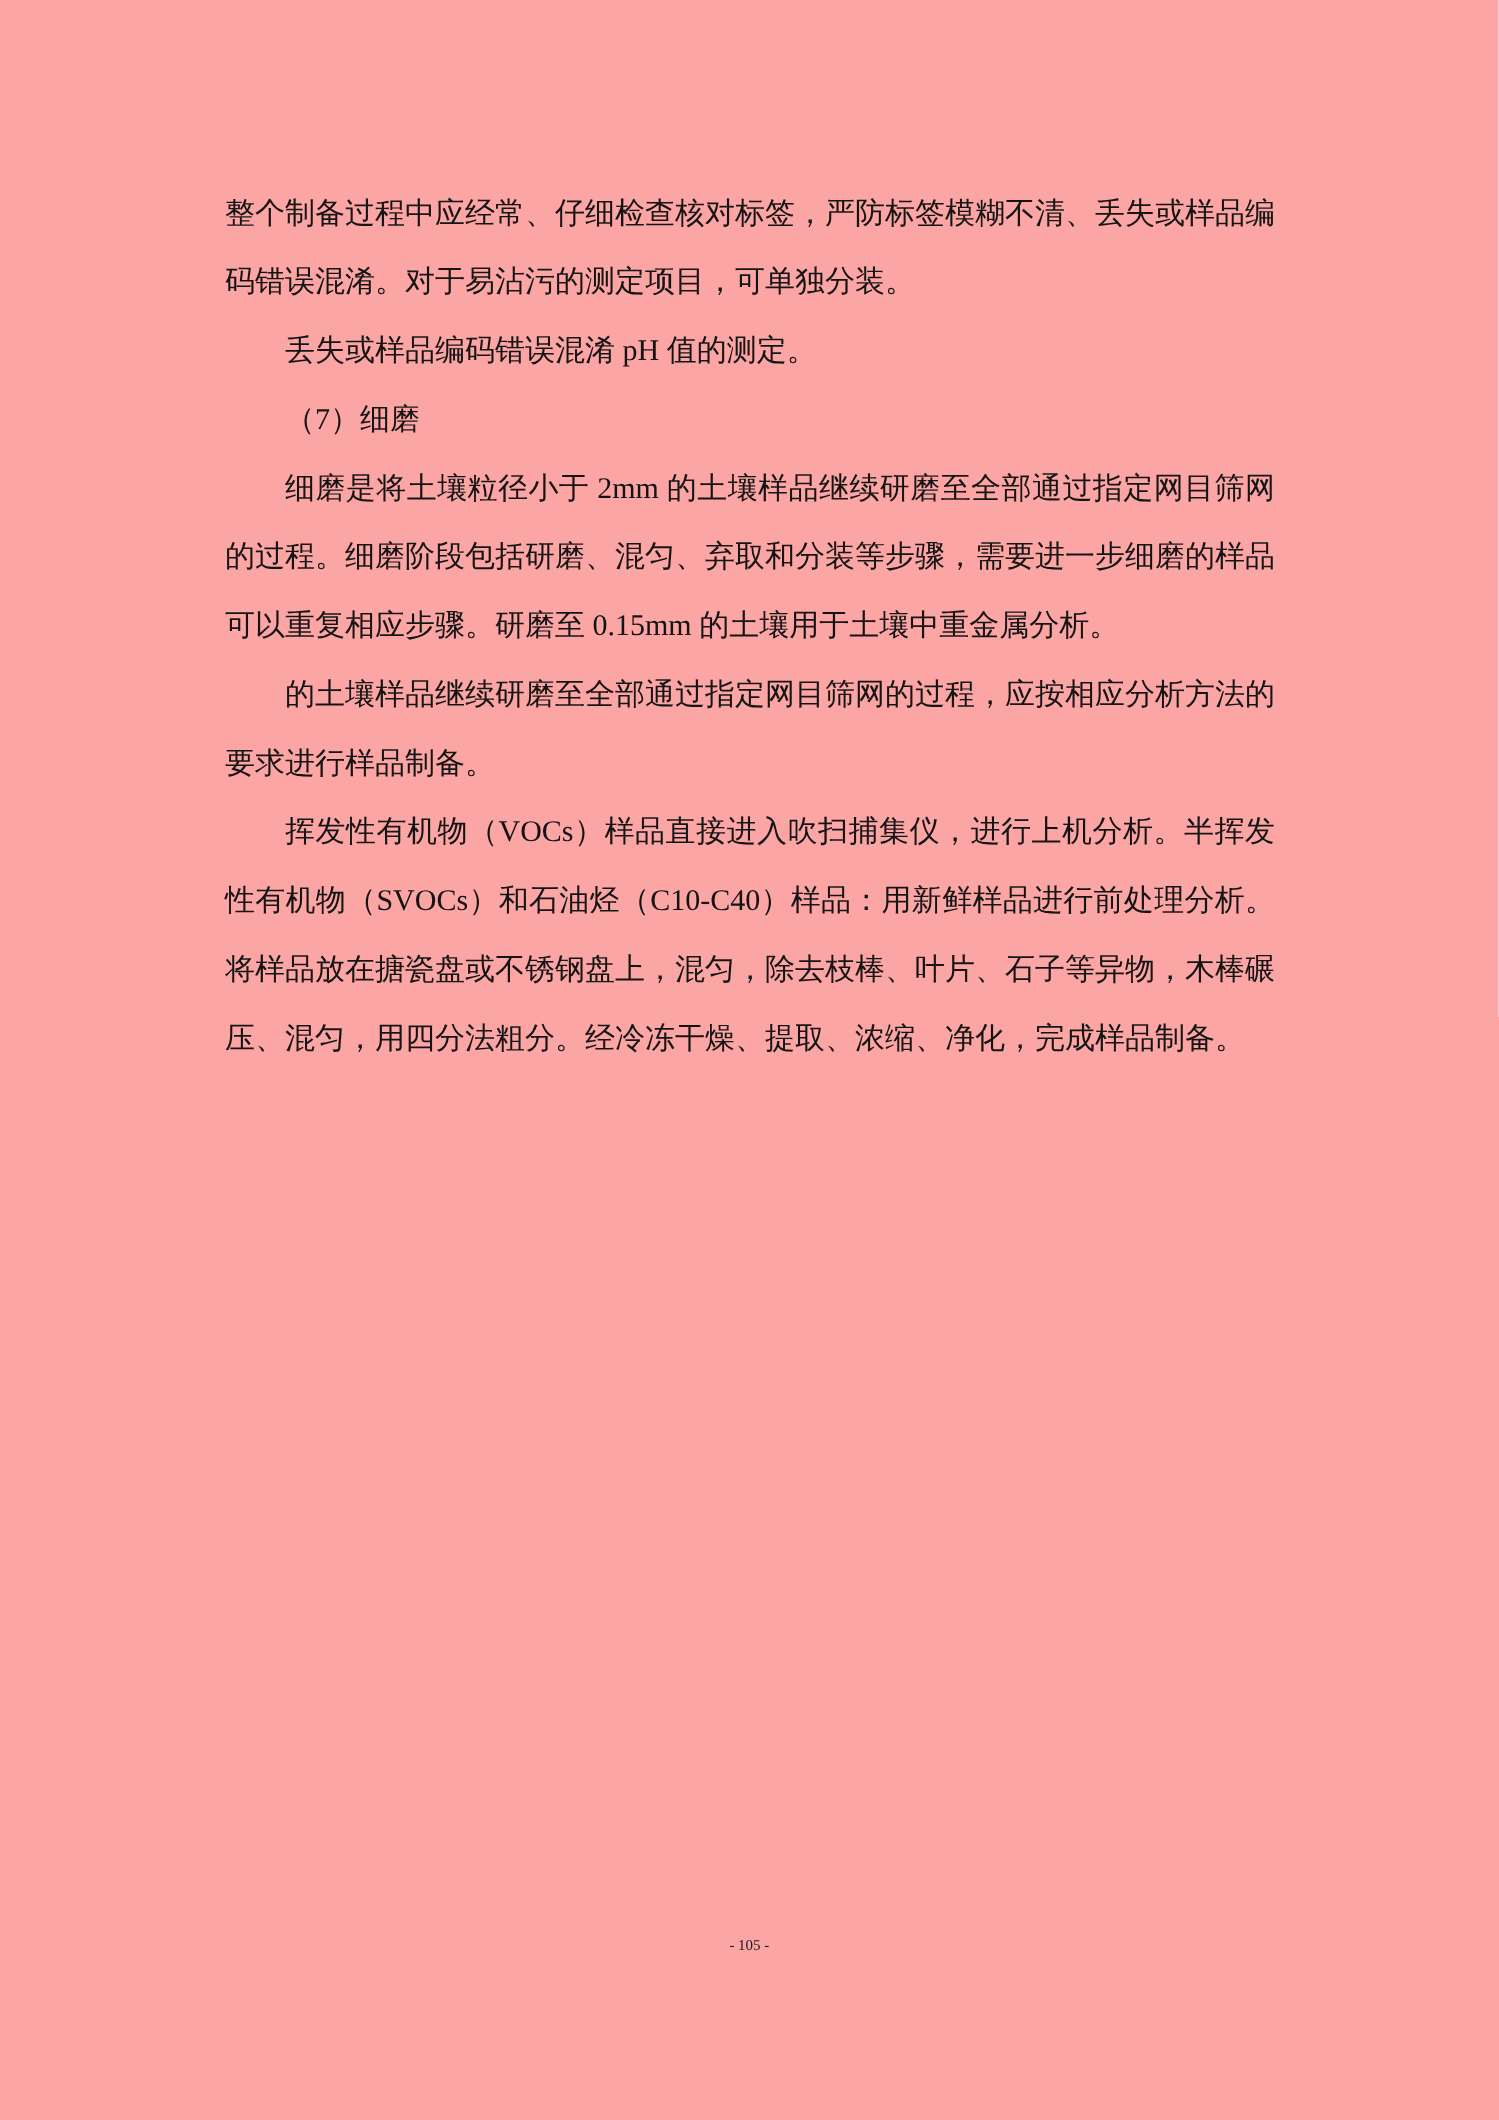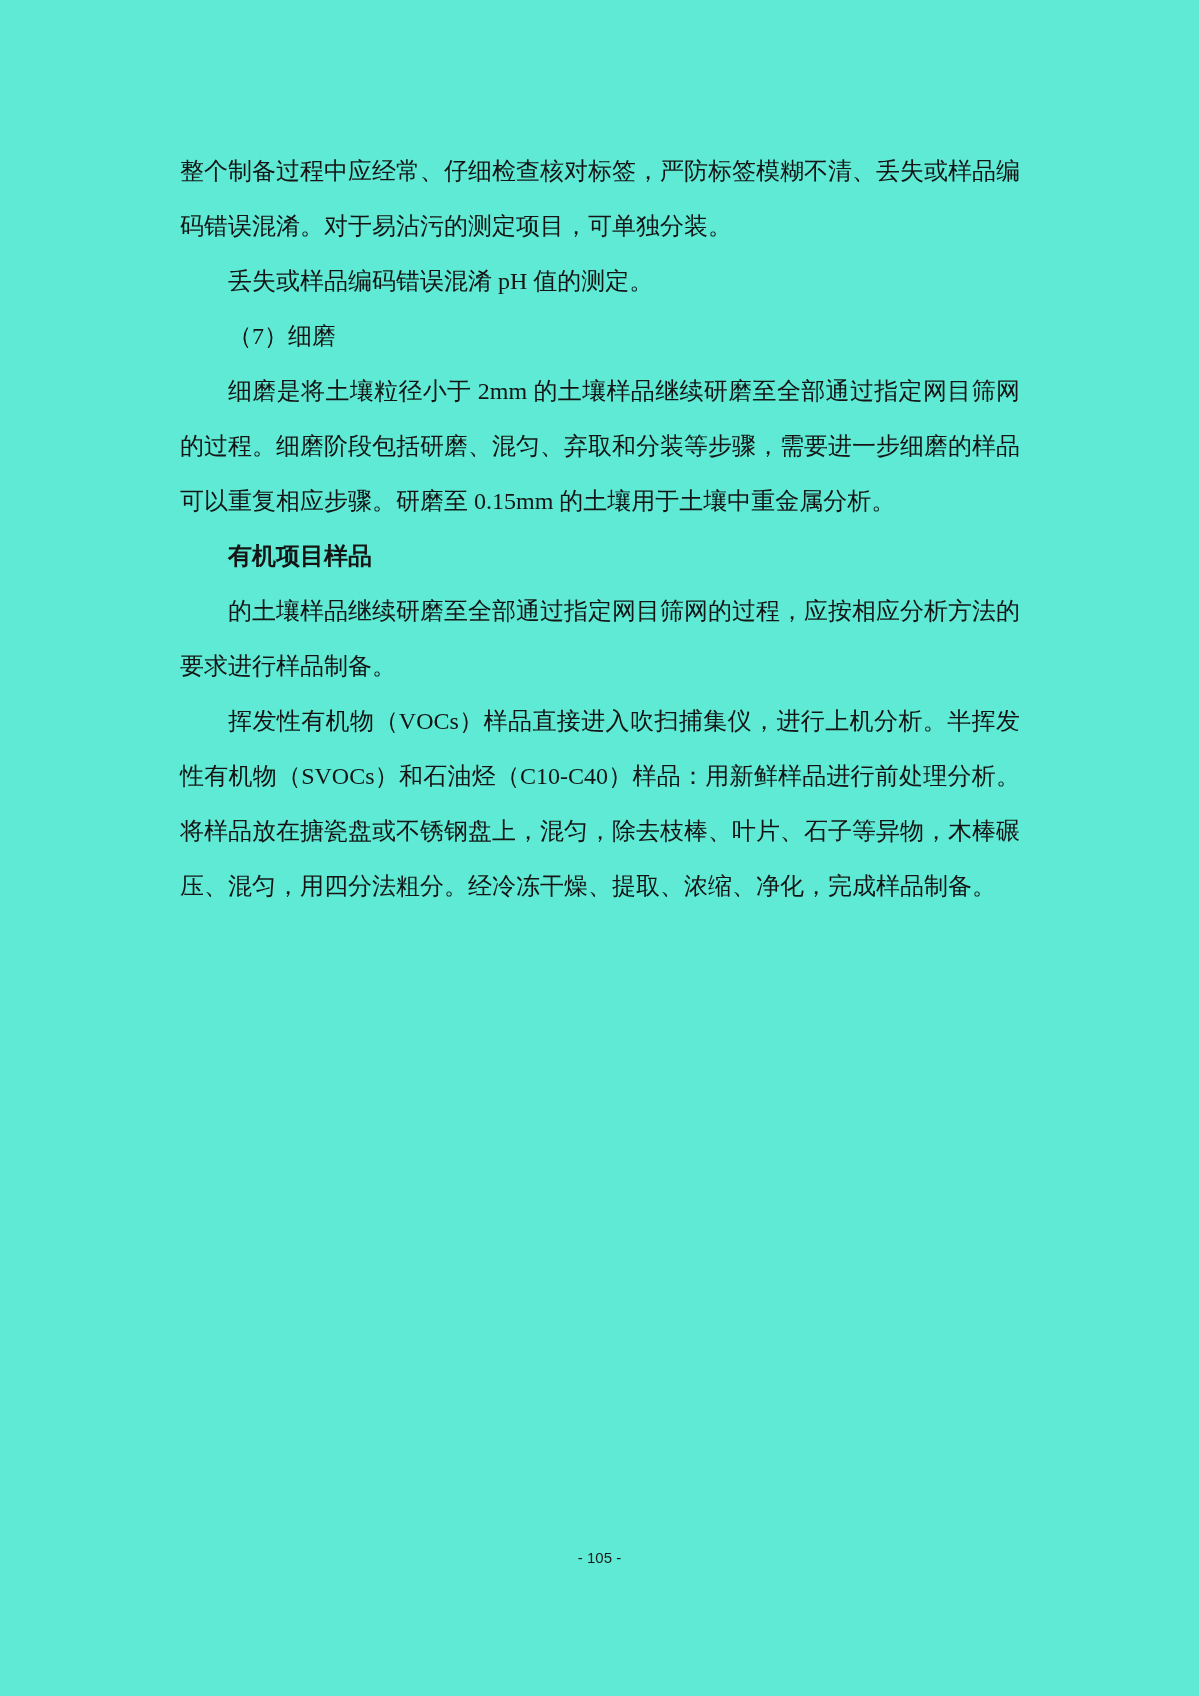--- a/index.html
+++ b/index.html
@@ -4,21 +4,21 @@
 <style>
   html, body {
     margin: 0;
     padding: 0;
     background: #ffffff;
   }
   .page {
     position: relative;
     width: 1199px;
     height: 1696px;
-    background: #5eead4;
+    background: #fca5a5;
     overflow: hidden;
     font-family: "Liberation Serif", "DejaVu Serif", serif;
     color: #141414;
   }
   .content {
     position: absolute;
     left: 180px;
     top: 144px;
     width: 840px;
   }
@@ -37,32 +37,31 @@
   }
   .content p.bold {
     font-weight: bold;
   }
   .footer {
     position: absolute;
     top: 1549px;
     left: 0;
     width: 100%;
     text-align: center;
-    font-family: Liberation Sans, sans-serif;
-    font-size: 15px;
+    font-family: Liberation Serif, serif;
+    font-size: 12px;
     color: #1a1a1a;
   }
 </style>
 </head>
 <body>
 
 <div class="page">
   <div class="content">
     <p>整个制备过程中应经常、仔细检查核对标签，严防标签模糊不清、丢失或样品编码错误混淆。对于易沾污的测定项目，可单独分装。</p>
     <p class="indent">丢失或样品编码错误混淆 pH 值的测定。</p>
     <p class="indent">（7）细磨</p>
     <p class="indent">细磨是将土壤粒径小于 2mm 的土壤样品继续研磨至全部通过指定网目筛网的过程。细磨阶段包括研磨、混匀、弃取和分装等步骤，需要进一步细磨的样品可以重复相应步骤。研磨至 0.15mm 的土壤用于土壤中重金属分析。</p>
-    <p class="indent bold">有机项目样品</p>
     <p class="indent">的土壤样品继续研磨至全部通过指定网目筛网的过程，应按相应分析方法的要求进行样品制备。</p>
     <p class="indent">挥发性有机物（VOCs）样品直接进入吹扫捕集仪，进行上机分析。半挥发性有机物（SVOCs）和石油烃（C10-C40）样品：用新鲜样品进行前处理分析。将样品放在搪瓷盘或不锈钢盘上，混匀，除去枝棒、叶片、石子等异物，木棒碾压、混匀，用四分法粗分。经冷冻干燥、提取、浓缩、净化，完成样品制备。</p>
   </div>
   <div class="footer">- 105 -</div>
 </div>
 
 </body></html>

